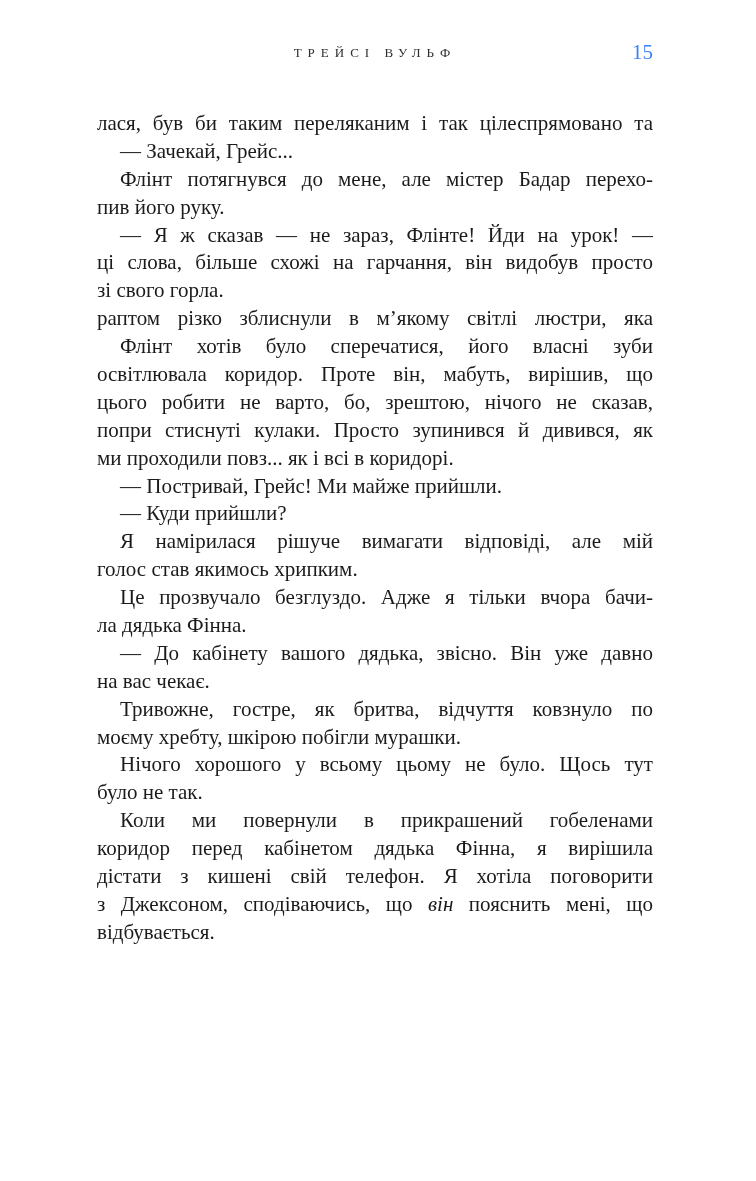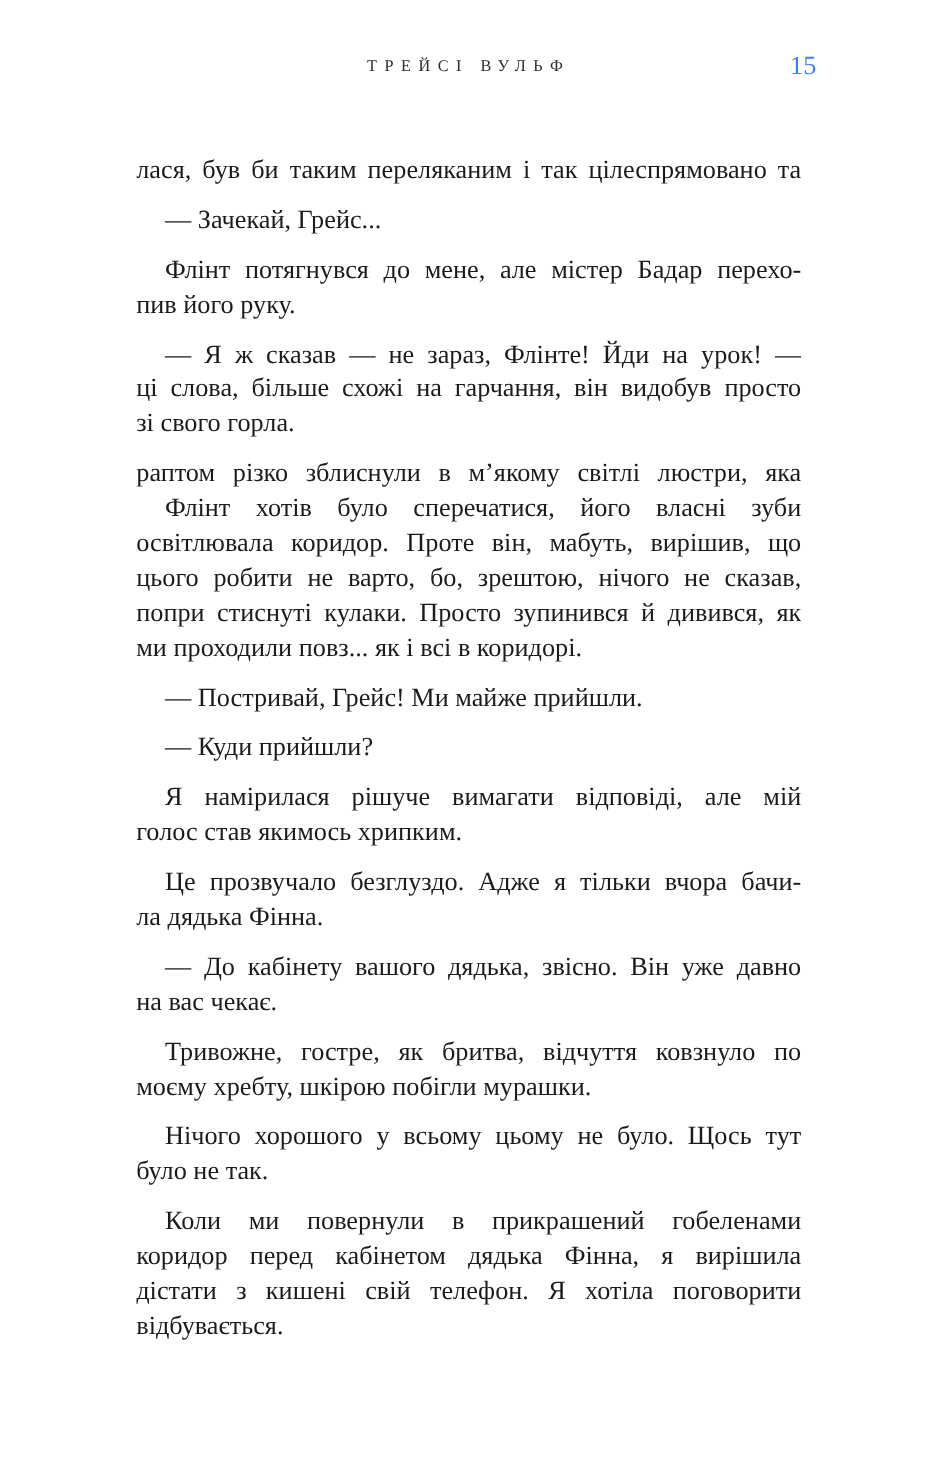--- a/index.html
+++ b/index.html
@@ -32,21 +32,21 @@
     color: #3b82f6;
   }
 
   .text-block {
     position: absolute;
     top: 110px; left: 97px; width: 556px;
     font-size: 21px;
     line-height: 27.9px;
     color: #1b1b1b;
   }
-  .paragraph { margin: 12px; padding: 0; }
+  .paragraph { margin: 0; padding: 0; }
   .line {
     height: 27.9px;
     overflow: hidden;
     text-align: justify;
     text-align-last: justify;
   }
   .line.last { text-align-last: left; }
   .line.indent { text-indent: 23px; }
   .line i { font-style: italic; }
 </style>
@@ -103,16 +103,17 @@
         <div class="line last">моєму хребту, шкірою побігли мурашки.</div>
       </div>
       <div class="paragraph">
         <div class="line indent">Нічого хорошого у всьому цьому не було. Щось тут</div>
         <div class="line last">було не так.</div>
       </div>
       <div class="paragraph">
         <div class="line indent">Коли ми повернули в прикрашений гобеленами</div>
         <div class="line">коридор перед кабінетом дядька Фінна, я вирішила</div>
         <div class="line">дістати з кишені свій телефон. Я хотіла поговорити</div>
+        <div class="line">з Джексоном, сподіваючись, що <i>він</i> пояснить мені, що</div>
         <div class="line last">відбувається.</div>
       </div>
     </main>
 </div>
 
 </body></html>

